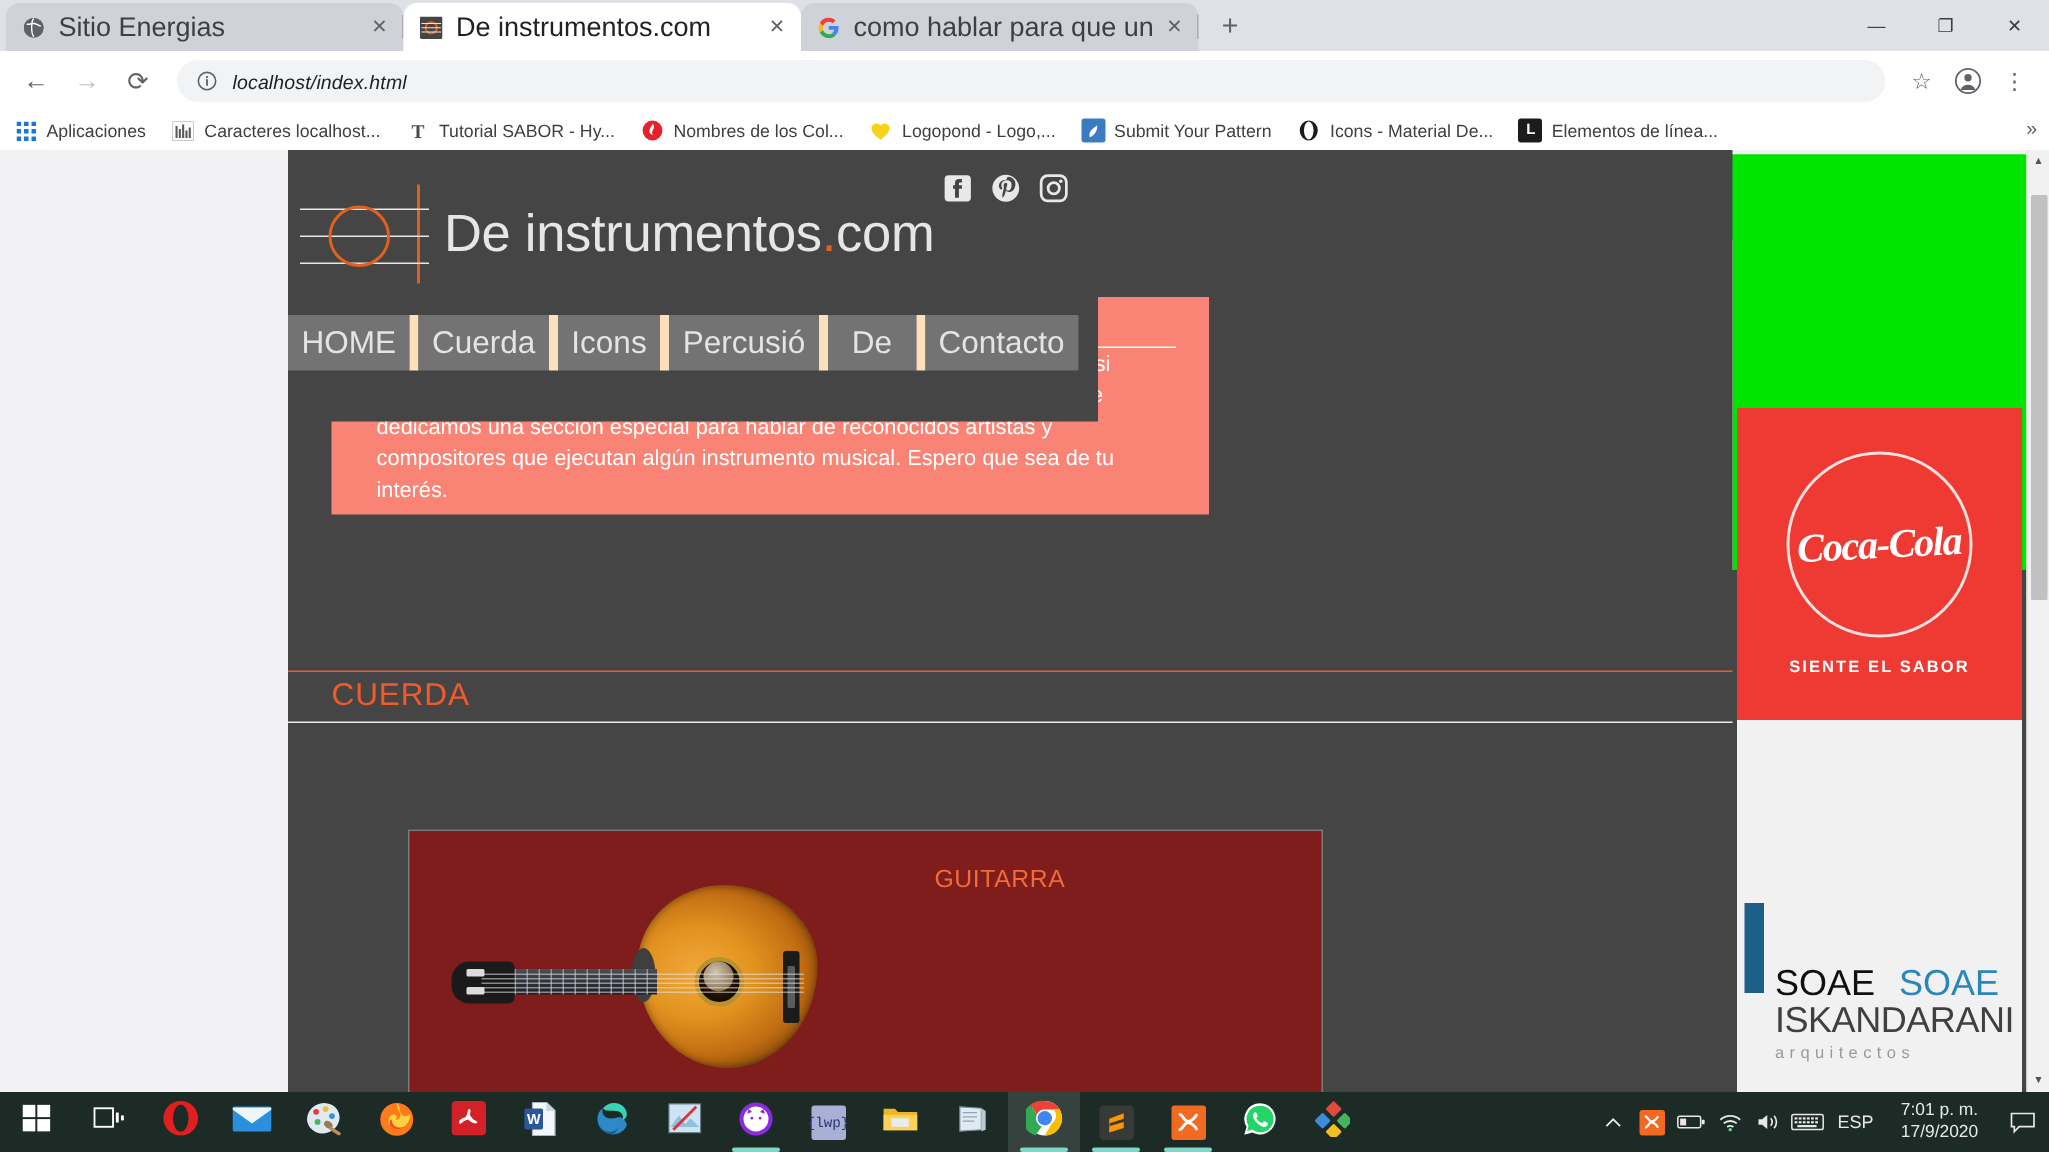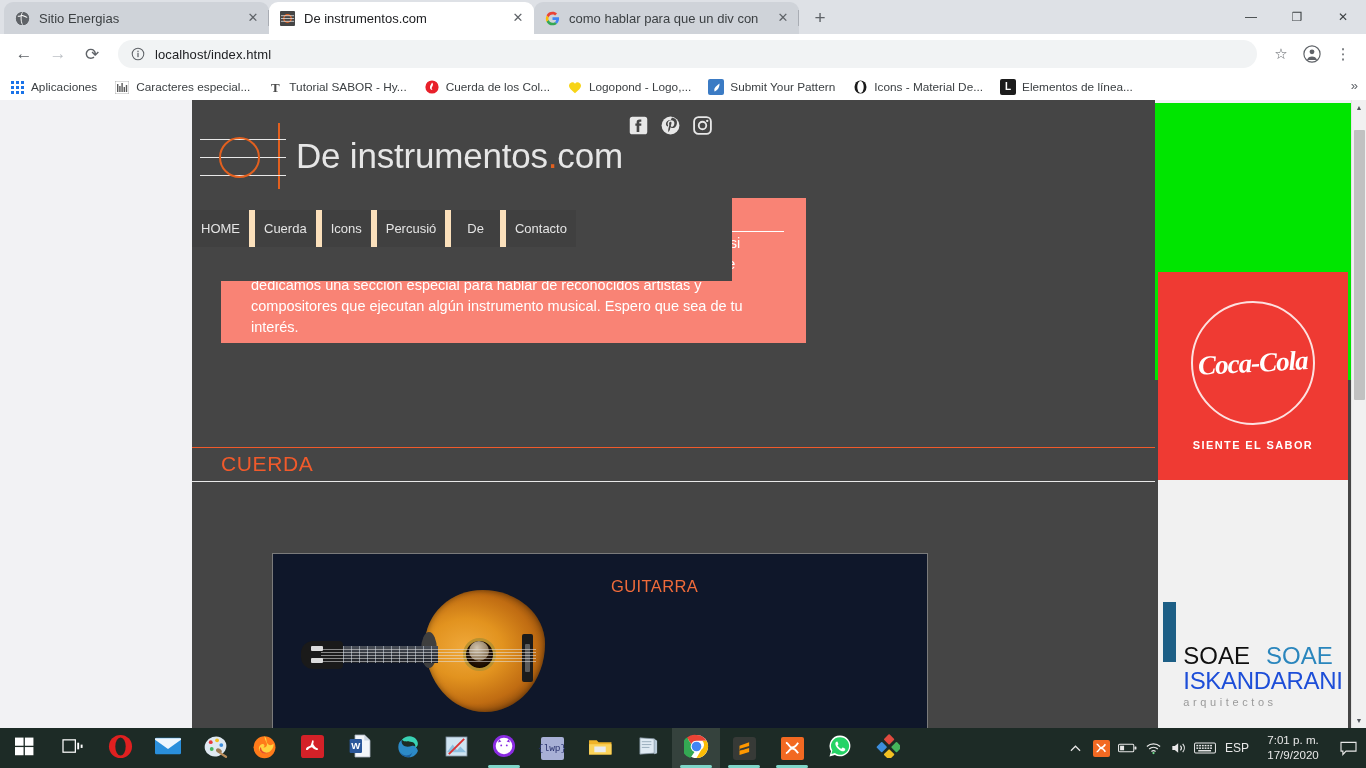--- a/index.html
+++ b/index.html
@@ -23,21 +23,21 @@
     border-radius:9px 9px 0 0; position:relative; padding:0 8px 0 10px;
     font-size:12.5px; color:#3c4043; background:#cfd3d9;
   }
   .tab.active{ background:#ffffff; color:#202124; }
   .tab .favicon{
     width:16px; height:16px; flex:0 0 16px; margin-right:9px;
     display:flex; align-items:center; justify-content:center;
   }
   .tab .ttl{
     flex:1 1 auto; white-space:nowrap; overflow:hidden;
-    text-overflow:clip; font-size:13px;
+    text-overflow:clip; font-size:18px;
   }
   .tab .xclose{
     width:16px; height:16px; flex:0 0 16px; margin-left:6px;
     color:#5f6368; font-size:13px; line-height:15px; text-align:center;
     font-family:"Liberation Sans",sans-serif;
   }
   .tab .divider{
     position:absolute; right:0; top:8px; height:16px; width:1px; background:#a9adb4;
   }
   .newtab{
@@ -58,21 +58,21 @@
     padding:0 10px;
   }
   .navbtn{
     width:28px; height:28px; margin-right:6px; color:#5f6368;
     display:flex; align-items:center; justify-content:center; font-size:17px;
   }
   .navbtn.dim{ color:#bdc1c6; }
   .omnibox{
     flex:1 1 auto; height:28px; background:#f1f3f4; border-radius:14px;
     display:flex; align-items:center; padding:0 12px; margin:0 6px;
-    font-size:13px; color:#202124;
+    font-size:13px; color:#202124;font-style:italic;
   }
   .omnibox .infoic{
     width:16px; height:16px; margin-right:9px; flex:0 0 16px;
     display:flex; align-items:center; justify-content:center;
   }
   .omnibox .urltext{ letter-spacing:.1px; }
   .tbr-right{ display:flex; align-items:center; }
   .tbr-right > div{
     width:26px; height:26px; margin-left:5px; color:#5f6368;
     display:flex; align-items:center; justify-content:center; font-size:15px;
@@ -184,43 +184,43 @@
   }
   .social .sic{
     width:22px; height:22px; display:flex; align-items:center; justify-content:center;
   }
   
   .nav{
     position:absolute; left:0; top:110px; height:37px; display:flex;
     align-items:stretch; z-index:22;
   }
   .nav a{
-    color:#e4e4e4; font-size:13px; text-decoration:none; padding:0 9px;
-    display:flex; align-items:center; white-space:nowrap; background:#404040;
+    color:#e4e4e4; font-size:21px; text-decoration:none; padding:0 9px;
+    display:flex; align-items:center; white-space:nowrap; background:#737373;
   }
   .nav .sep{ width:6px; background:#fbe0bb; }
 
   
   .sectionhead{
     position:absolute; left:0; top:347px; width:963px;
     border-top:1px solid #f15a2b; border-bottom:1px solid #e9e9e9;
     padding:4px 0 5px 29px; z-index:5;
   }
   .sectionhead h2{
     color:#f15a2b; font-size:21px; font-weight:400; letter-spacing:.6px;
   }
   .sectiontext{
     position:absolute; left:0; top:398px; width:963px; padding:0 85px 0 29px;
     color:#e9e9e9; font-size:14.7px; line-height:1.48; z-index:5;
   }
 
   
   .card{
-    position:absolute; left:80px; width:656px; background:#0f172a;
-    border:1px solid #7b7b7b; display:flex; z-index:5;
+    position:absolute; left:80px; width:610px; background:#7f1d1d;
+    border:1px solid #7b7b7b; display:flex; z-index:5;gap:12px;
   }
   .card.c1{ top:453px; height:193px; }
   .card .thumb{
     width:330px; flex:0 0 330px; position:relative; overflow:hidden;
   }
   .card .txt{ flex:1 1 auto; padding:23px 12px 0 8px; }
   .card h3{
     color:#f06b3a; font-size:16.5px; font-weight:400; letter-spacing:.4px;
     margin-bottom:0px;
   }
@@ -306,21 +306,21 @@
   }
   .ad-soae{
     top:380px; width:190px; height:348px; background:#f1f1f1;
     display:flex; align-items:center; justify-content:center;
   }
   .soae-inner{ display:flex; align-items:flex-start; }
   .soae-bar{ width:13px; height:60px; background:#1d5f86; margin-right:7px; margin-top:2px; }
   .soae-l1{ display:flex; align-items:center; gap:16px;margin-top:44px; }
   .soae-l1 .a{ color:#101010; font-size:24px; font-weight:400; letter-spacing:0px; line-height:1; }
   .soae-l1 .b{ color:#2a86bd; font-size:24px; font-weight:400; line-height:1; }
-  .soae-l2{ color:#1d4ed8; font-size:24px; line-height:1.05; letter-spacing:-.3px; }
+  .soae-l2{ color:#404040; font-size:24px; line-height:1.05; letter-spacing:-.3px; }
   .soae-l3{ color:#9a9a9a; font-size:11px; letter-spacing:3.6px; margin-top:2px; }
 
   
   .taskbar{
     position:absolute; left:0; bottom:0; width:1366px; height:40px;
     background:#1d2b26; display:flex; align-items:center;
   }
   .tb-item{
     width:48px; height:40px; position:relative;
     display:flex; align-items:center; justify-content:center;
@@ -454,36 +454,36 @@
             <rect width="14" height="13" fill="#fff" stroke="#999" stroke-width=".7"></rect>
             <g fill="#5a5a5a">
               <rect x="2" y="3" width="1.4" height="8"></rect>
               <rect x="4.2" y="5" width="1.4" height="6"></rect>
               <rect x="6.4" y="2" width="1.4" height="9"></rect>
               <rect x="8.6" y="6" width="1.4" height="5"></rect>
               <rect x="10.8" y="4" width="1.4" height="7"></rect>
             </g>
           </svg>
       </span>
-      <span>Caracteres especial...</span>
+      <span>Caracteres localhost...</span>
     </div>
 
     <div class="bm">
       <span class="bmic" style="color:#4a4a4a;font-size:13px;font-weight:700;font-family:'Liberation Serif',serif;">T</span>
       <span>Tutorial SABOR - Hy...</span>
     </div>
 
     <div class="bm">
       <span class="bmic">
         <svg width="14" height="14" viewBox="0 0 14 14">
             <circle cx="7" cy="7" r="6.6" fill="#e8202a"></circle>
             <path d="M7 2.5c1.6 1.3 1 3.2.2 4.3-.8 1.1-.6 2.4.4 3.2-2-.3-3-1.7-2.6-3.3C5.4 5 6.6 4 7 2.5z" fill="#fff"></path>
           </svg>
       </span>
-      <span>Cuerda de los Col...</span>
+      <span>Nombres de los Col...</span>
     </div>
 
     <div class="bm">
       <span class="bmic">
         <svg width="14" height="13" viewBox="0 0 14 13">
             <path d="M7 12.2C4 9.6 1 7.4 1 4.6A3.3 3.3 0 017 2.7a3.3 3.3 0 016 1.9c0 2.8-3 5-6 7.6z" fill="#f7d417"></path>
           </svg>
       </span>
       <span>Logopond - Logo,...</span>
     </div>

